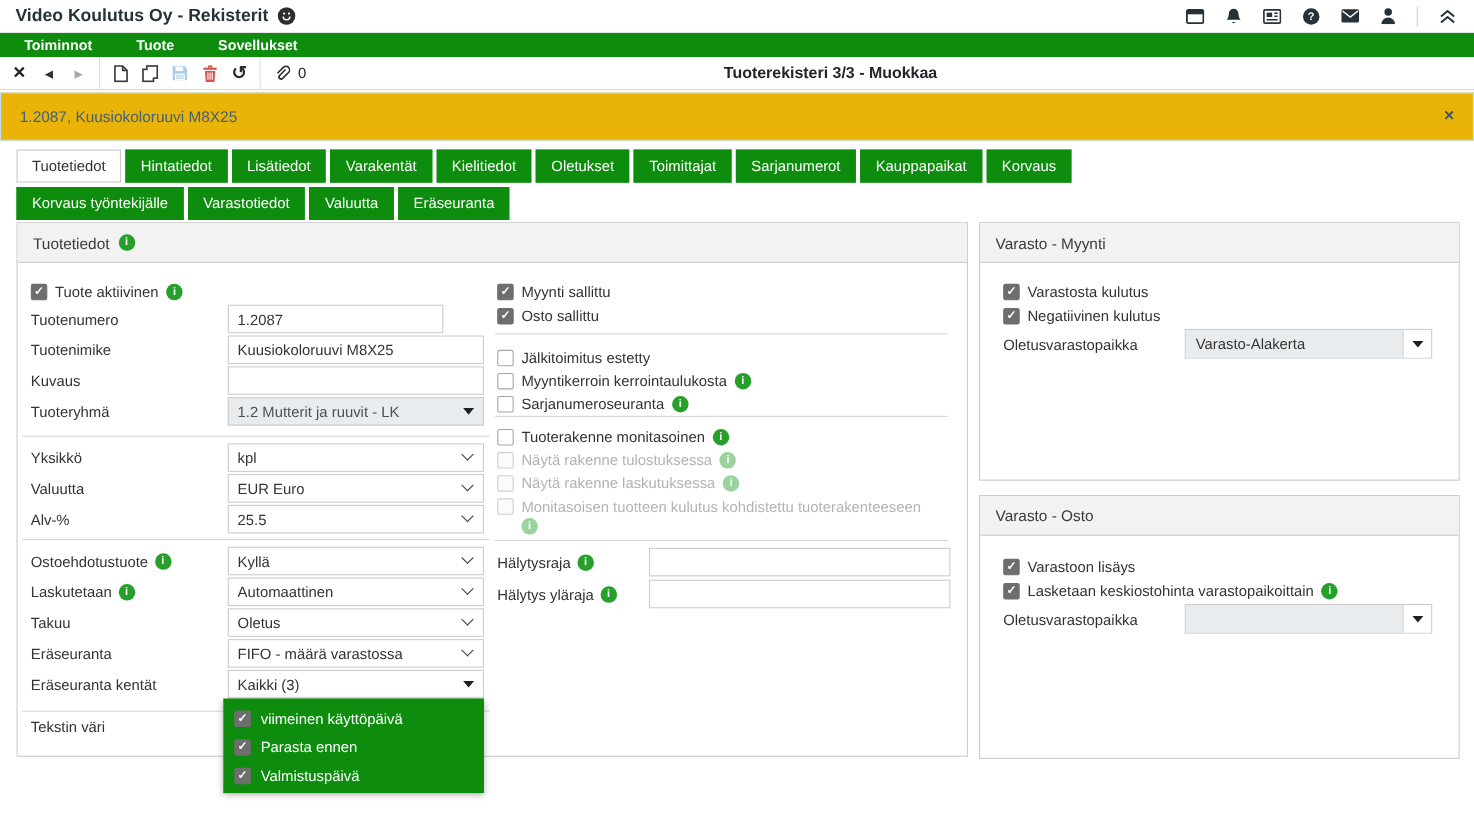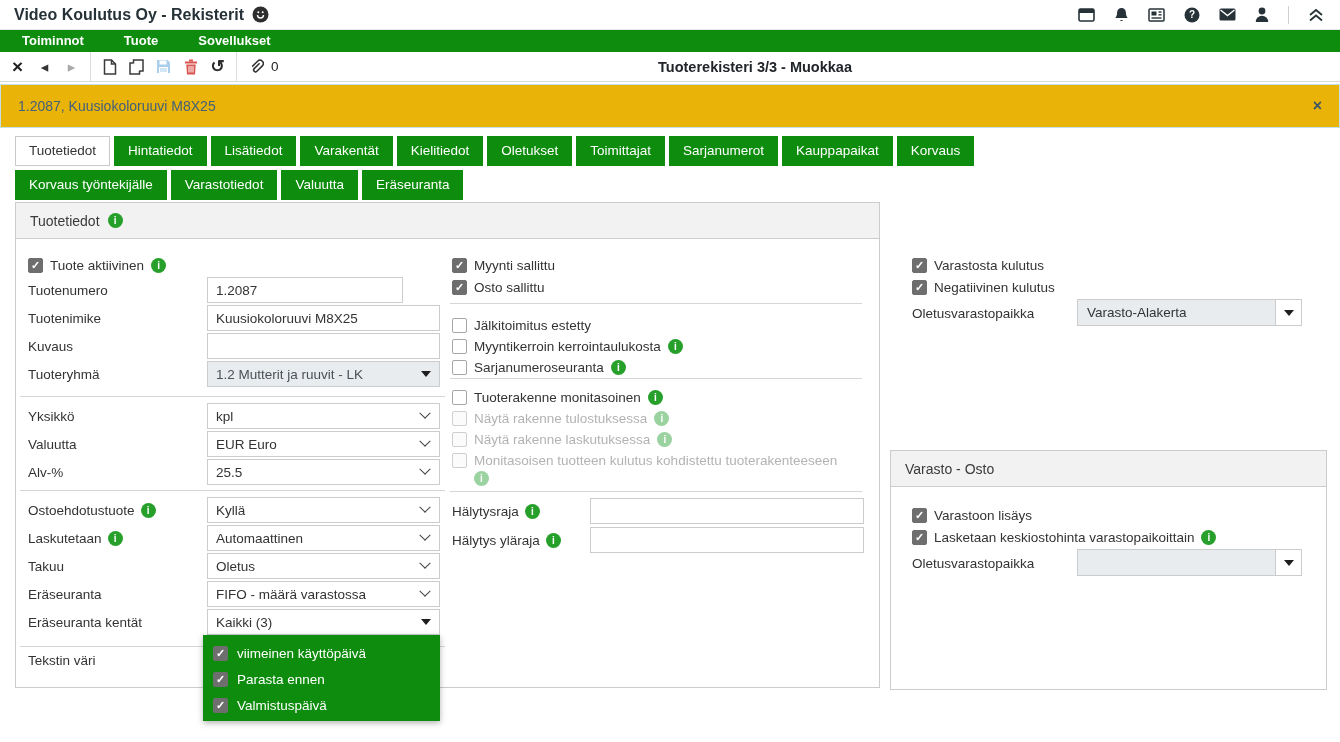--- a/index.html
+++ b/index.html
@@ -391,20 +391,25 @@
       <span class="info">i</span>
   </div>
   <input class="tinput" style="left: 590px; top: 498px; width: 274px;" value="">
 
   <div class="flabel" style="left:452px; top:533px;">
     <span>Hälytys yläraja</span>
       <span class="info">i</span>
   </div>
   <input class="tinput" style="left: 590px; top: 527px; width: 274px;" value="">
 
+  <div class="panel" style="left:890px; top:202px; width:437px; height:235px;">
+    <div class="panel-head">
+      <span>Varasto - Myynti</span>
+    </div>
+  </div>
   <div class="cbrow" style="left:912px; top:256px;">
     <span class="cb on">
         <span class="tick">✓</span>
       </span>
     <span class="cblabel">Varastosta kulutus</span>
   </div>
   <div class="cbrow" style="left:912px; top:278px;">
     <span class="cb on">
         <span class="tick">✓</span>
       </span>

